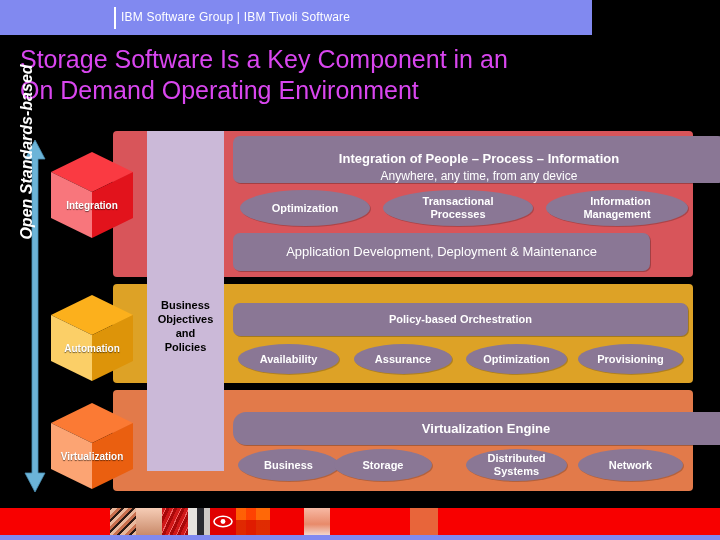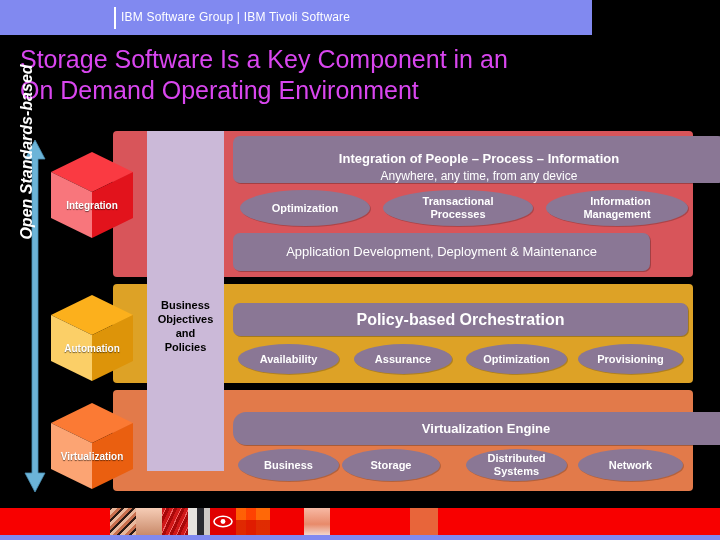--- a/index.html
+++ b/index.html
@@ -154,21 +154,21 @@
   }
   #bar-appdev {
     left: 233px; top: 233px;
     width: 417px; height: 38px;
     font-size: 13px;
     line-height: 38px;
   }
   #bar-policy {
     left: 233px; top: 303px;
     width: 455px; height: 33px;
-    font-size: 16px; font-weight: bold;
+    font-size: 11px; font-weight: bold;
     line-height: 33px;
   }
   #bar-vengine {
     left: 233px; top: 412px;
     width: 506px; height: 33px;
     font-size: 13px; font-weight: bold;
     line-height: 33px;
     border-radius: 13px;
   }
 
@@ -284,21 +284,21 @@
 <div class="headline-bar" id="bar-policy">Policy-based Orchestration</div>
 
 <div class="pill pill-row-b" style="left:238px; width:101px;">Availability</div>
 <div class="pill pill-row-b" style="left:354px; width:98px;">Assurance</div>
 <div class="pill pill-row-b" style="left:466px; width:101px;">Optimization</div>
 <div class="pill pill-row-b" style="left:578px; width:105px;text-align:right;">Provisioning</div>
 
 <div class="headline-bar" id="bar-vengine">Virtualization Engine</div>
 
 <div class="pill pill-row-c" style="left:238px; width:101px;">Business</div>
-<div class="pill pill-row-c" style="left:342px; width:98px;text-align:right;">Storage</div>
+<div class="pill pill-row-c" style="left:334px; width:98px;text-align:right;">Storage</div>
 <div class="pill pill-row-c" style="left:466px; width:101px;">Distributed
 Systems</div>
 <div class="pill pill-row-c" style="left:578px; width:105px;">Network</div>
 
 <div id="footer-red"></div>
 <div id="footer-strip">
   <div class="thumb" style="width:26px;background:repeating-linear-gradient(135deg,#2b1a14 0 2px,#e8b89c 2px 5px,#c8704f 5px 8px);"></div>
   <div class="thumb" style="width:26px;background:linear-gradient(180deg,#f6cdb6,#c98a6a);"></div>
   <div class="thumb" style="width:26px;background:repeating-linear-gradient(115deg,#d01818 0 3px,#f06060 3px 4px,#a80808 4px 7px);"></div>
   <div class="thumb" style="width:22px;background:linear-gradient(90deg,#e6e2de 0 40%,#2a2a30 40% 72%,#cfcac6 72% 100%);"></div>

